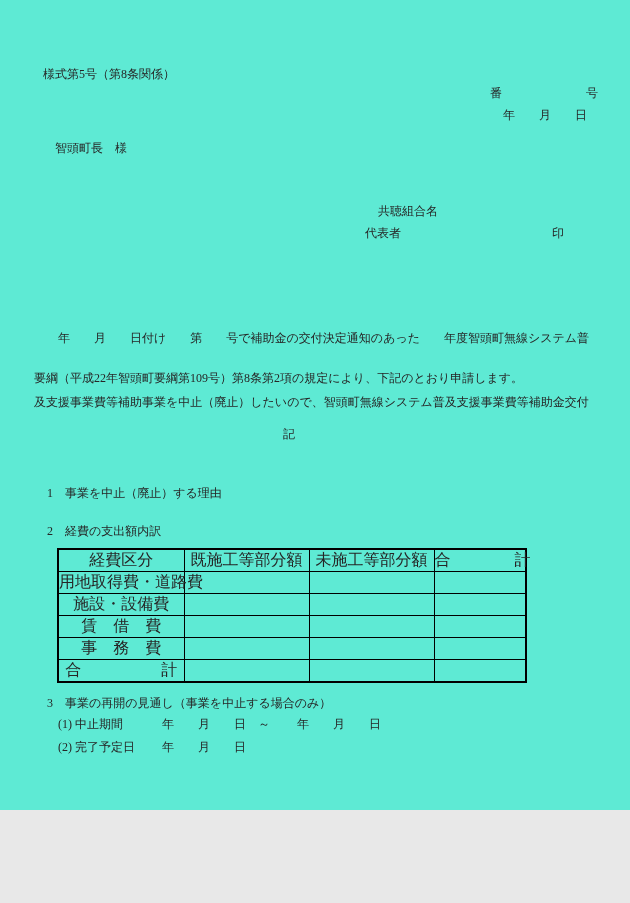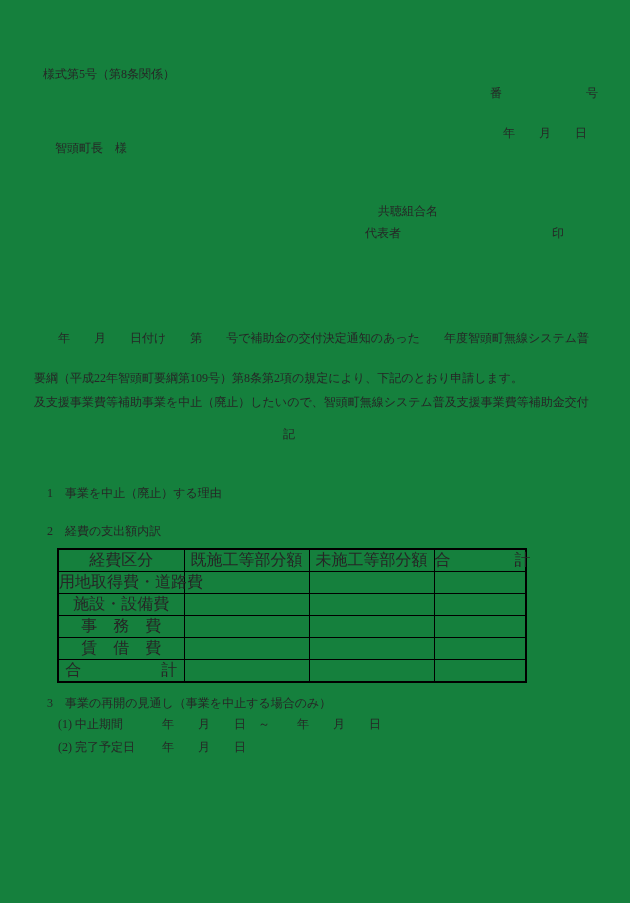--- a/index.html
+++ b/index.html
@@ -1,19 +1,19 @@
 <!DOCTYPE html>
 <html><head>
 <meta charset="utf-8">
 <style>
   html,body{margin:0;padding:0;background:#e8e8e8;}
   .page{
     position:relative;
-    width:630px;height:903px;
-    background:#15803d;
+    width:630px;height:810px;
+    background:#5eead4;
     font-family:"Liberation Serif","DejaVu Serif",serif;
     color:#262626;
     overflow:hidden;
   }
   .abs{
     position:absolute;
     white-space:pre;
     font-size:12px;
     line-height:15px;
     letter-spacing:0;
@@ -42,21 +42,21 @@
 </style>
 </head>
 <body>
 
 <div class="page">
 
   <div class="abs" style="left:43px;top:67px;">様式第5号（第8条関係）</div>
 
   <div class="abs" style="left:490px;top:86px;">番　　　　　　　号</div>
 
-  <div class="abs" style="left:503px;top:108px;margin-top:18px;">年　　月　　日</div>
+  <div class="abs" style="left:503px;top:108px;">年　　月　　日</div>
 
   <div class="abs" style="left:55px;top:141px;">智頭町長　様</div>
 
   <div class="abs" style="left:378px;top:204px;">共聴組合名</div>
 
   <div class="abs" style="left:365px;top:226px;">代表者</div>
 
   <div class="abs" style="left:552px;top:226px;">印</div>
 
 
@@ -91,27 +91,27 @@
         <td></td>
         <td></td>
       </tr>
       <tr>
         <td>施設・設備費</td>
         <td></td>
         <td></td>
         <td></td>
       </tr>
       <tr>
-        <td>事　務　費</td>
+        <td>賃　借　費</td>
         <td></td>
         <td></td>
         <td></td>
       </tr>
       <tr>
-        <td>賃　借　費</td>
+        <td>事　務　費</td>
         <td></td>
         <td></td>
         <td></td>
       </tr>
       <tr>
         <td>合　　　　　計</td>
         <td></td>
         <td></td>
         <td></td>
       </tr>

